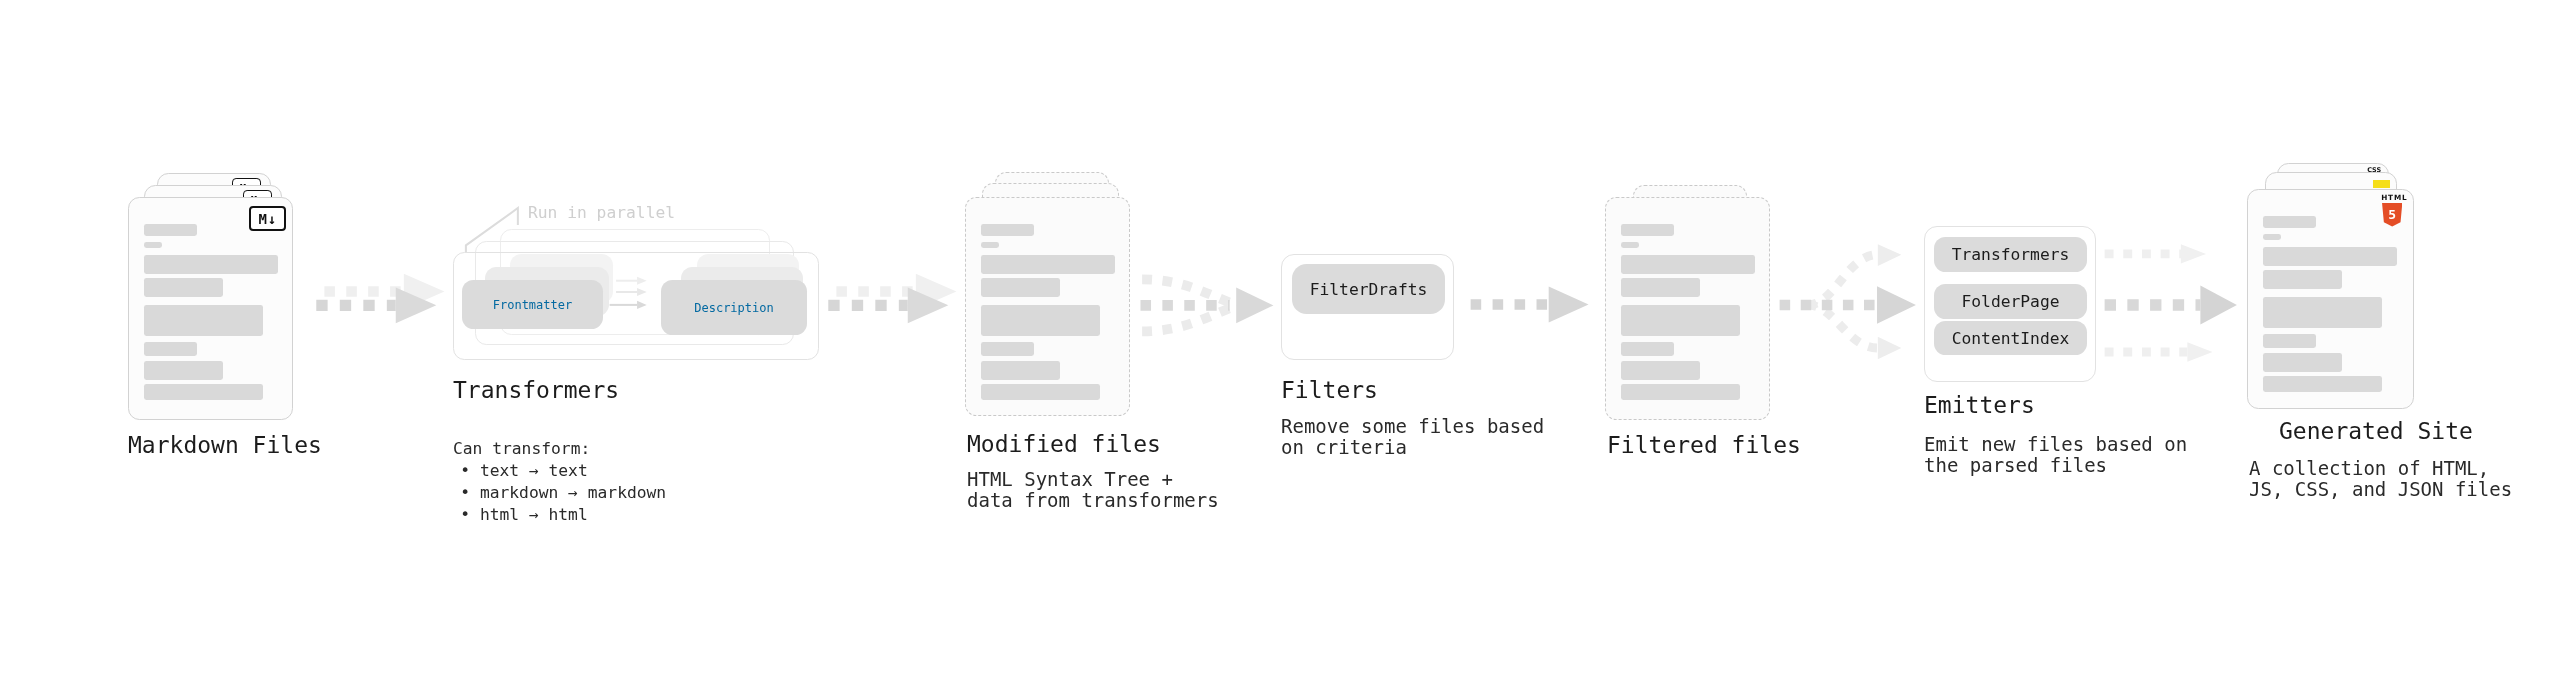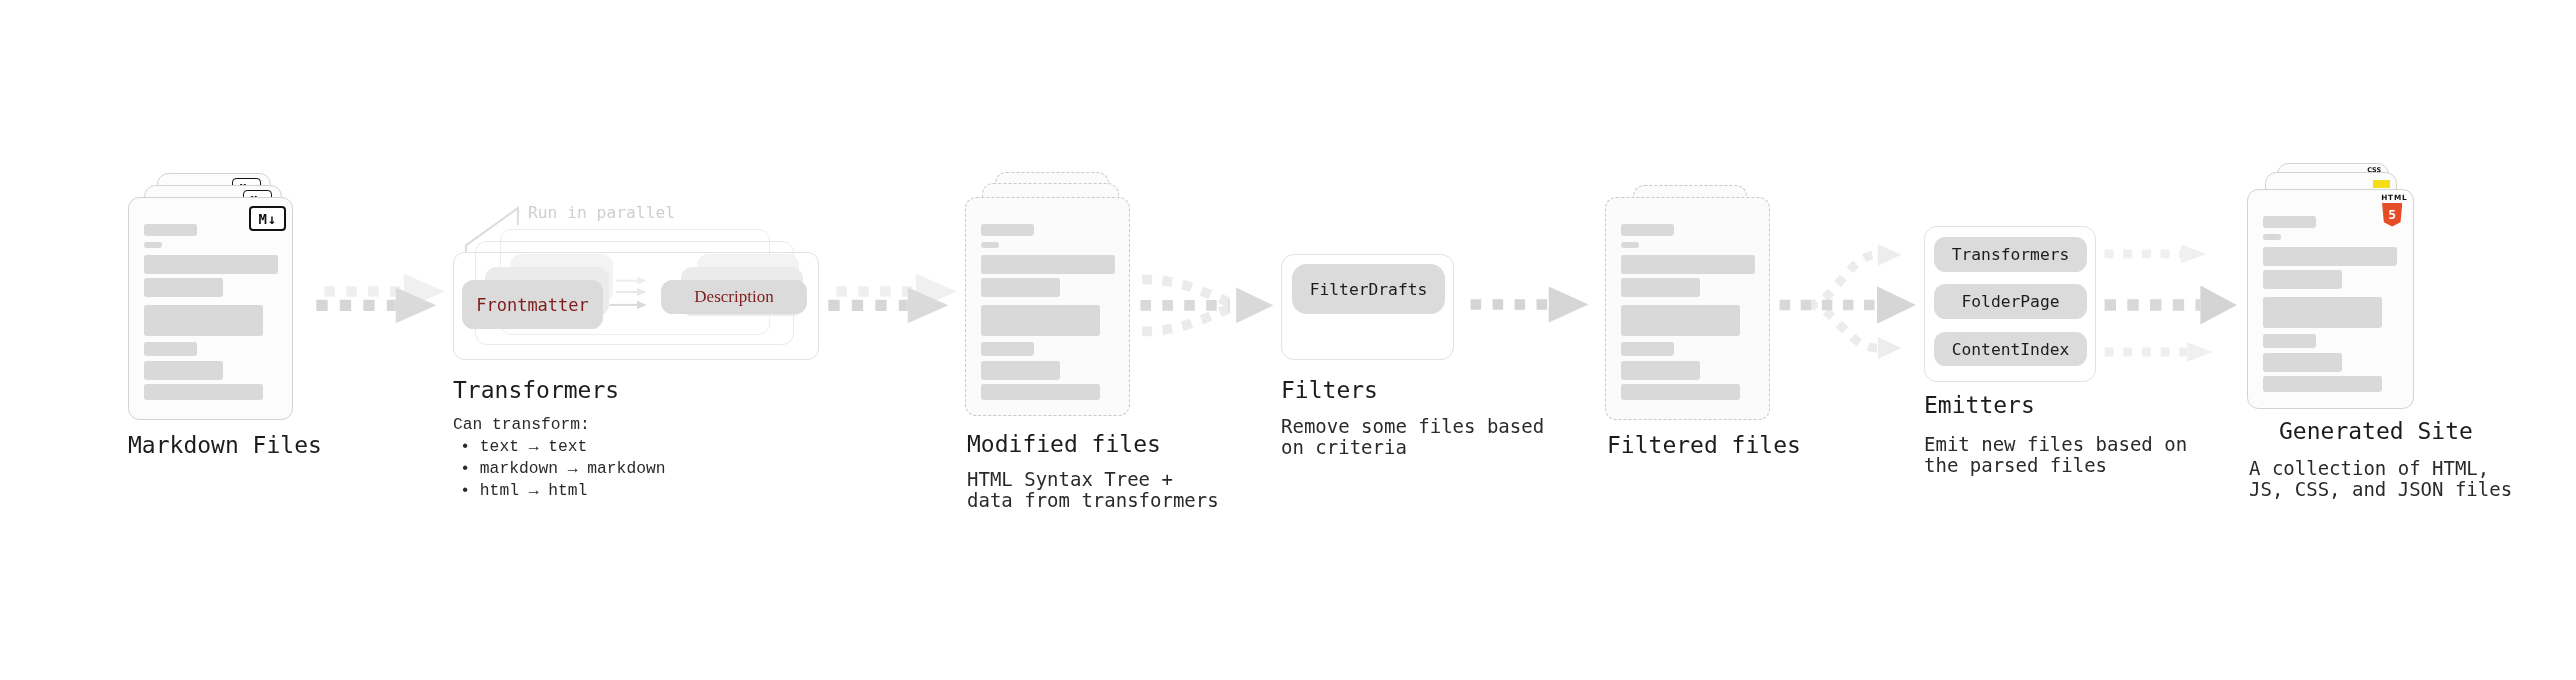--- a/index.html
+++ b/index.html
@@ -39,21 +39,21 @@
   .js-logo{position:absolute;right:5.7px;top:6.5px;width:17px;height:8.1px;background:#f5de19;}
 
   
   .t-outer{position:absolute;border-radius:11.4px;box-sizing:border-box;background:transparent;}
   .t-box1{border:1.6px solid #ededed;}
   .t-box2{border:1.6px solid #e9e9e9;}
   .t-box3{border:1.6px solid #e2e2e2;}
   .pill{position:absolute;border-radius:11.4px;box-sizing:border-box;}
   .pill.l3{background:#f3f3f3;}
   .pill.l2{background:#ebebeb;}
-  .pill.front{background:#dbdbdb;display:flex;align-items:center;justify-content:center;font-size:17px;color:#7f1d1d;}
+  .pill.front{background:#dbdbdb;display:flex;align-items:center;justify-content:center;font-size:12px;color:#0369a1;}
 
   
   .panel{position:absolute;background:#ffffff;border:1.6px solid #e2e2e2;border-radius:13px;box-sizing:border-box;}
   .chip{position:absolute;background:#dbdbdb;border-radius:11.4px;display:flex;align-items:center;justify-content:center;font-size:16.3px;color:#1c1c1c;}
   .chip.tall{border-radius:14.6px;}
 
   
   .title{position:absolute;font-size:23px;color:#1c1c1c;white-space:nowrap;}
   .desc{position:absolute;font-size:19px;line-height:21px;color:#2a2a2a;white-space:pre-line;}
   .cap-block{position:absolute;font-size:16.3px;line-height:22px;color:#2a2a2a;white-space:nowrap;}
@@ -123,24 +123,24 @@
       <line x1="10" y1="12" x2="36" y2="12" stroke="#ededed" stroke-width="2.5"></line>
         <polygon points="36,7 36,17 48,12" fill="#ededed"></polygon>
       <line x1="10" y1="26" x2="36" y2="26" stroke="#e8e8e8" stroke-width="2.5"></line>
         <polygon points="36,21 36,31 48,26" fill="#e8e8e8"></polygon>
       <line x1="2" y1="42" x2="36" y2="42" stroke="#d9d9d9" stroke-width="2.5"></line>
         <polygon points="36,37 36,47 48,42" fill="#d9d9d9"></polygon>
     </svg>
 
     <div class="pill l3" style="left:697px;top:254px;width:102px;height:49px;"></div>
     <div class="pill l2" style="left:681px;top:267px;width:122px;height:49px;"></div>
-    <div class="pill front" style="left:661px;top:280px;width:146px;height:34px;font-family:Liberation Serif, serif;">Description</div>
+    <div class="pill front" style="left:661px;top:280px;width:146px;height:55px;">Description</div>
 
     <div class="title" style="left:453px;top:377px;">Transformers</div>
-    <div class="cap-block" style="left:453px;top:414px;font-family:Liberation Mono, monospace;">
+    <div class="cap-block" style="left:453px;top:438px;">
       <div>Can transform:</div>
       <div class="bullet-line">• text → text</div>
       <div class="bullet-line">• markdown → markdown</div>
       <div class="bullet-line">• html → html</div>
     </div>
   </div>
 
   <svg style="left:825px;top:268px;" width="142" height="73" viewBox="0 0 175 90">
     <line x1="14" y1="29" x2="112" y2="29" stroke="#efefef" stroke-width="13" stroke-dasharray="13 14"></line>
     <polygon points="112,7 112,51 162,29" fill="#f0f0f0"></polygon>
@@ -211,21 +211,21 @@
     <path d="M 37,75 C 70,75 85,128 123,128" fill="none" stroke="#ececec" stroke-width="11" stroke-dasharray="11 12"></path>
     <polygon points="123,114 123,142 152,128" fill="#ededed"></polygon>
     <line x1="2" y1="75" x2="122" y2="75" stroke="#d8d8d8" stroke-width="13" stroke-dasharray="13 13"></line>
     <polygon points="122,52 122,98 170,75" fill="#d6d6d6"></polygon>
   </svg>
 
   <div>
     <div class="panel" style="left:1924px;top:226px;width:172px;height:156px;"></div>
     <div class="chip" style="left:1934px;top:237px;width:153px;height:35px;">Transformers</div>
     <div class="chip" style="left:1934px;top:284px;width:153px;height:35px;">FolderPage</div>
-    <div class="chip" style="left:1934px;top:332px;width:153px;height:34px;">ContentIndex</div>
+    <div class="chip" style="left:1934px;top:321px;width:153px;height:34px;">ContentIndex</div>
     <div class="title" style="left:1924px;top:392px;">Emitters</div>
     <div class="desc" style="left:1924px;top:434px;">Emit new files based on
 the parsed files</div>
   </div>
 
   <svg style="left:2103px;top:244px;" width="142" height="122" viewBox="0 0 175 150">
     <line x1="2" y1="12" x2="96" y2="12" stroke="#efefef" stroke-width="11" stroke-dasharray="11 12"></line>
     <polygon points="96,0 96,24 127,12" fill="#f0f0f0"></polygon>
     <line x1="2" y1="75" x2="120" y2="75" stroke="#d8d8d8" stroke-width="14" stroke-dasharray="14 14"></line>
     <polygon points="120,51 120,99 165,75" fill="#d4d4d4"></polygon>

